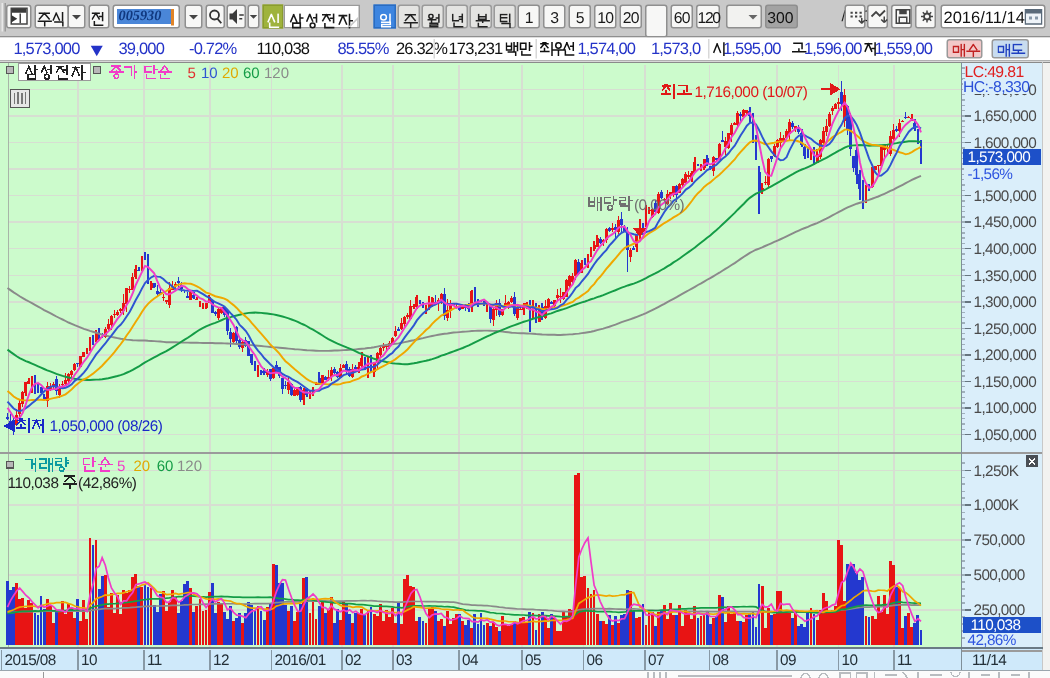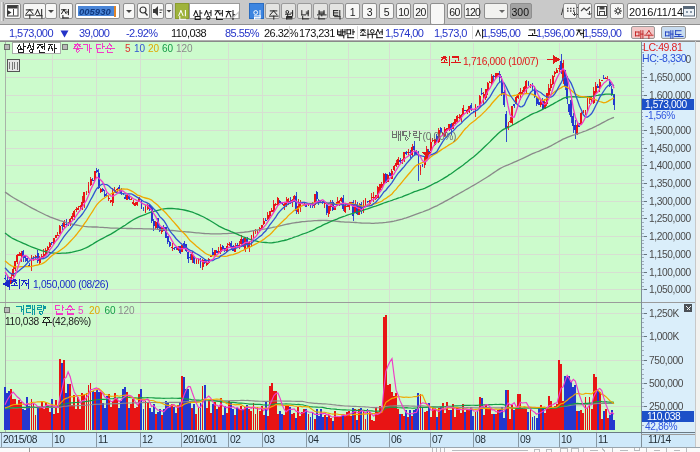--- a/index.html
+++ b/index.html
@@ -21,21 +21,21 @@
         <path d="M1.3 0.9L7.8 0.9M4.6 0.9L1.3 4.6M4.6 0.9L7.8 4.6M0.4 6.1L9.1 6.1M4.8 6.1L4.8 9.1M12.5 0.8L10.5 5.3M12.5 0.8L14.6 5.3M16.7 0.4L16.7 5.5M11.6 6.7L16.9 6.7M16.9 6.7L16.9 9.1" fill="none" stroke="#1a1a1a" stroke-width="1.00" stroke-linecap="square"></path>
       </svg></div>
     <div class="btn" style="left:45px;width:12px"><svg width="10" height="14" viewBox="0 0 10 14">
         <path d="M2 6l3 3 3-3Z" fill="#444"></path>
       </svg></div>
     <div class="btn" style="left:59px;width:14px;padding-top:1.5px;text-align:center"><svg width="10" height="12" viewBox="0 0 10 12" style="vertical-align:middle">
         <path d="M0.6 0.8L5.1 0.8M2.9 0.8L0.6 4.6M2.9 0.8L5.1 4.6M7.4 0.4L7.4 5.7M5.5 3.0L7.4 3.0M1.9 6.5L1.9 8.9M1.9 8.9L7.4 8.9" fill="none" stroke="#1a1a1a" stroke-width="1.00" stroke-linecap="square"></path>
       </svg></div>
     <div class="btn" style="left:75px;width:45px;background:#fff">
       <div style="position:absolute;left:2px;top:2px;width:36px;height:10px;background:#4a86d8"></div>
-      <span style="position:absolute;left:3px;top:2px;font-family:Liberation Sans, sans-serif;font-style:italic;font-weight:bold;font-size:9.5px;letter-spacing:0;color:#10387f">005930</span>
+      <span style="position:absolute;left:3px;top:2px;font-family:Liberation Serif, serif;font-style:italic;font-weight:bold;font-size:9.5px;letter-spacing:0;color:#10387f">005930</span>
       <div style="position:absolute;left:38px;top:2px;width:2px;height:11px;background:#e08428"></div>
     </div>
     <div class="btn" style="left:123px;width:12px"><svg width="10" height="14" viewBox="0 0 10 14">
         <path d="M2 6l3 3 3-3Z" fill="#444"></path>
       </svg></div>
     <div class="btn" style="left:137px;width:13px"><svg width="11" height="14" viewBox="0 0 11 14">
         <circle cx="5" cy="6" r="3" fill="none" stroke="#333" stroke-width="1.2"></circle>
         <path d="M7 8.5l2.5 3" stroke="#333" stroke-width="1.3"></path>
       </svg></div>
     <div class="btn" style="left:151px;width:13px"><svg width="11" height="14" viewBox="0 0 11 14">
@@ -112,21 +112,21 @@
       <svg width="12" height="12" viewBox="0 0 12 12" style="position:absolute;right:1px;top:1px">
         <rect x="0.5" y="1.5" width="11" height="9.5" fill="#eef3f8" stroke="#5a6a7a"></rect>
         <rect x="0.5" y="1.5" width="11" height="2.5" fill="#5a6a7a"></rect>
         <path d="M3 6h2v2H3ZM7 6h2v2H7Z" fill="#8899aa"></path>
       </svg>
     </div>
   </div>
 <div id="row2">
     <span class="bl" style="left:9px">1,573,000</span>
     <span class="bl" style="left:79px">39,000</span>
-    <span class="bl" style="left:126px">-2.92%</span>
+    <span class="bl" style="left:126px">-0.72%</span>
     <span class="bk" style="left:171px">110,038</span>
     <span class="bl" style="left:225px">85.55%</span>
     <span class="bk" style="left:264px">26.32%</span>
     <span class="bk" style="left:299px">173,231</span>
     <span class="bl" style="left:385px">1,574,00</span>
     <span class="bl" style="left:434px">1,573,0</span>
     <span class="bl" style="left:482px">1,595,00</span>
     <span class="bl" style="left:536px">1,596,00</span>
     <span class="bl" style="left:583px">1,559,00</span>
     <svg width="9" height="8" viewBox="0 0 9 8" style="position:absolute;left:60px;top:5px">

